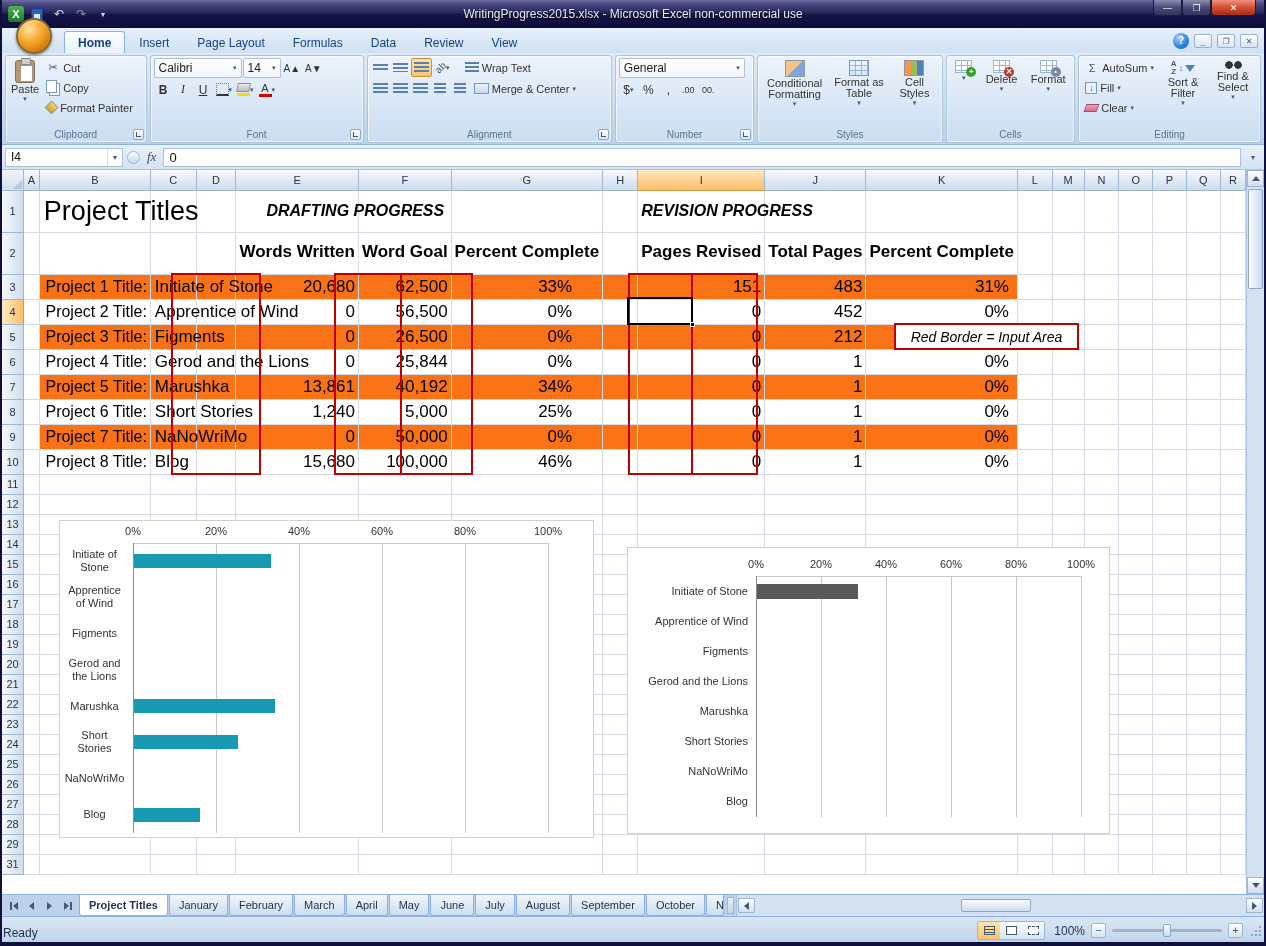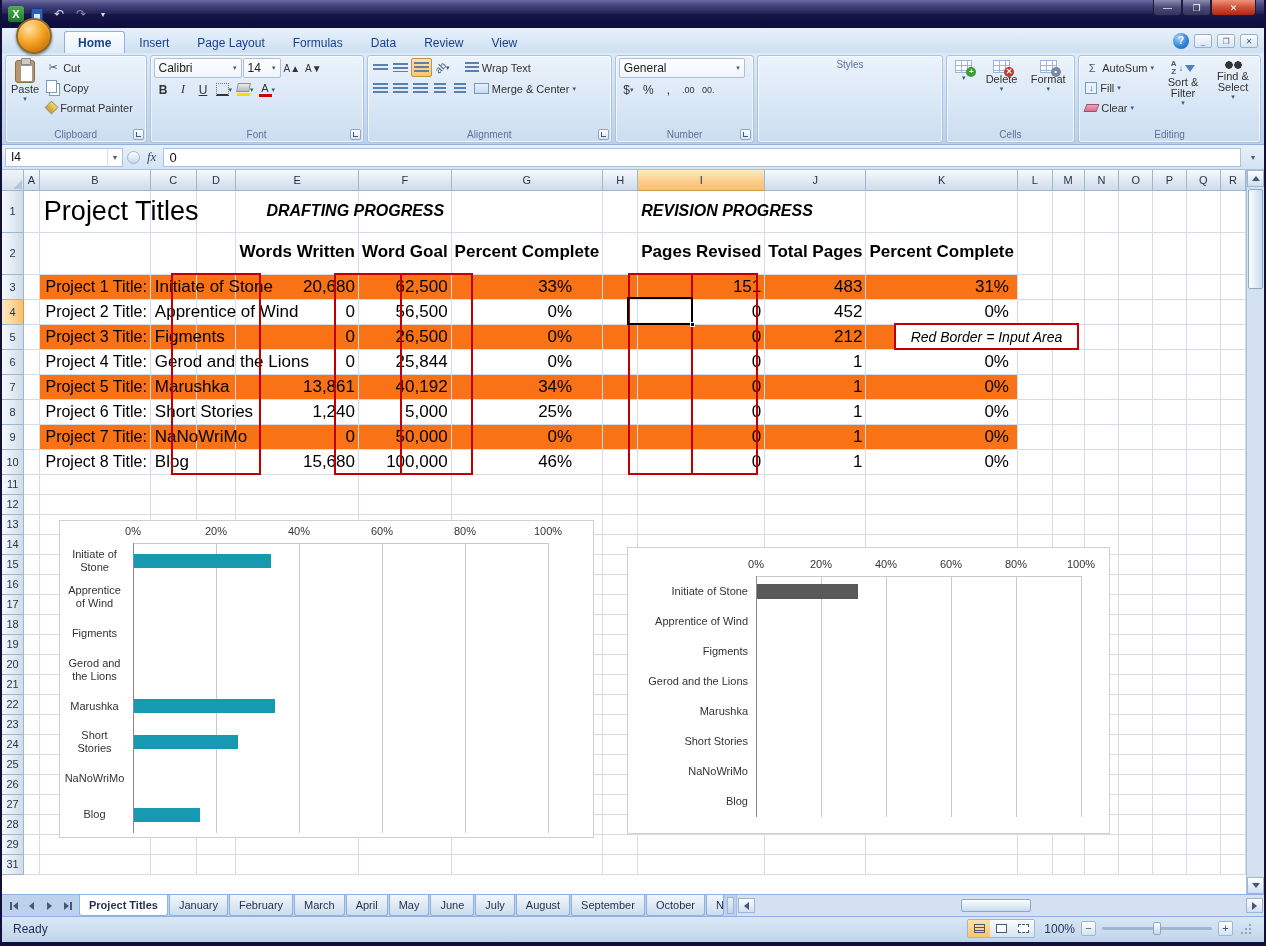--- a/index.html
+++ b/index.html
@@ -133,41 +133,42 @@
 .bar{width:2px;height:8px;background:#44597a}
 .stabs{display:flex;align-items:stretch}
 .stab{display:flex;align-items:center;padding:0 9px;font-size:11px;color:#1f3050;background:linear-gradient(#f2f7fc,#cddded);border:1px solid #8db2e3;border-top:none;border-radius:0 0 3px 3px;margin-right:1px;white-space:nowrap}
 .stab.active{background:#fff;font-weight:bold}
 .stab.cut{max-width:18px;overflow:hidden;padding-right:0}
 .tabsplit{width:7px;background:linear-gradient(#e8f0f9,#c2d5ea);border:1px solid #9eb6ce;margin:2px 2px}
 .hscroll{flex:1;display:flex;align-items:center;background:#d3e1f0;border-left:1px solid #a9c0de;padding:2px 1px}
 .hs-track{flex:1;position:relative;height:15px}
 .hs-thumb{position:absolute;top:1px;bottom:1px;left:42%;width:70px;background:linear-gradient(#fdfeff,#c8daee);border:1px solid #8fa8c4;border-radius:2px}
 
-.statusbar{height:24px;background:linear-gradient(#d9e7f5,#c3d6eb);border-top:1px solid #8db2e3;display:flex;align-items:center;padding:0 11px;font-size:12px;color:#1f3050;flex:0 0 auto}
+.statusbar{height:24px;background:linear-gradient(#d9e7f5,#c3d6eb);border-top:1px solid #8db2e3;display:flex;align-items:flex-end;padding:0 1px;font-size:12px;color:#1f3050;flex:0 0 auto}
 .sb-right{margin-left:auto;display:flex;align-items:center;gap:6px}
 .vbtns{display:flex;border:1px solid #9eb6ce;border-radius:2px;overflow:hidden}
 .vbtn{width:22px;height:17px;display:flex;align-items:center;justify-content:center;background:linear-gradient(#fdfeff,#d5e3f2)}
 .vbtn.active{background:linear-gradient(#ffe2a9,#fdc56a)}
 .vicon{width:11px;height:9px;border:1px solid #44597a;background:repeating-linear-gradient(to bottom,transparent 0 2px,#44597a 2px 3px)}
 .vicon.page{background:#fff}
 .vicon.dash{border-style:dashed;background:#fff}
 .zoomlbl{min-width:34px;text-align:right}
 .zbtn{width:15px;height:15px;border:1px solid #9eb6ce;border-radius:2px;background:linear-gradient(#fdfeff,#d5e3f2);font-size:11px;line-height:13px;text-align:center;color:#44597a}
 .ztrack{width:110px;height:3px;background:#9eb6ce;position:relative;border-radius:2px}
 .znotch{position:absolute;left:50%;top:-3px;width:1px;height:9px;background:#7a8aa0}
 .zthumb{position:absolute;left:50%;top:-5px;width:8px;height:13px;margin-left:-4px;background:linear-gradient(#fdfeff,#c8daee);border:1px solid #8fa8c4;border-radius:2px}
 .grip{width:14px;height:14px;background:radial-gradient(circle at 3px 11px,#8fa8c4 1.2px,transparent 1.5px),radial-gradient(circle at 7px 7px,#8fa8c4 1.2px,transparent 1.5px),radial-gradient(circle at 11px 3px,#8fa8c4 1.2px,transparent 1.5px),radial-gradient(circle at 7px 11px,#8fa8c4 1.2px,transparent 1.5px),radial-gradient(circle at 11px 7px,#8fa8c4 1.2px,transparent 1.5px),radial-gradient(circle at 11px 11px,#8fa8c4 1.2px,transparent 1.5px)}
 </style>
 </head>
 <body>
 
 <div class="window">
 
   <div class="titlebar">
+    <div class="title-text">WritingProgress2015.xlsx - Microsoft Excel non-commercial use</div>
     <div class="qat">
       <span class="appicon">X</span>
       <span class="qbtn">
           <span class="floppy"></span>
         </span>
       <span class="qbtn">↶</span>
       <span class="qbtn gray">↷</span>
       <span class="qbtn" style="font-size:8px">▾</span>
     </div>
     <div class="winbtns">
@@ -344,20 +345,37 @@
         </div>
       </div>
         </div>
       <div class="rlabel">
           <span>Number</span>
           <span class="launcher"></span>
         </div>
     </div>
 
     <div class="rgroup" style="width:186px">
+      <div class="rbody" style="justify-content:space-around">
+        <div class="bigbtn" style="width:62px">
+            <span class="icon-cf"></span>
+            <span>Conditional Formatting</span>
+            <span class="dd">▾</span>
+          </div>
+        <div class="bigbtn" style="width:54px">
+            <span class="icon-ft"></span>
+            <span>Format as Table</span>
+            <span class="dd">▾</span>
+          </div>
+        <div class="bigbtn" style="width:44px">
+            <span class="icon-cs"></span>
+            <span>Cell Styles</span>
+            <span class="dd">▾</span>
+          </div>
+      </div>
       <div class="rlabel">
           <span>Styles</span>
         </div>
     </div>
 
     <div class="rgroup" style="width:130px">
       <div class="rbody" style="justify-content:space-around">
         <div class="bigbtn">
             <span class="icon-cells">
               <span class="badge green">+</span>

